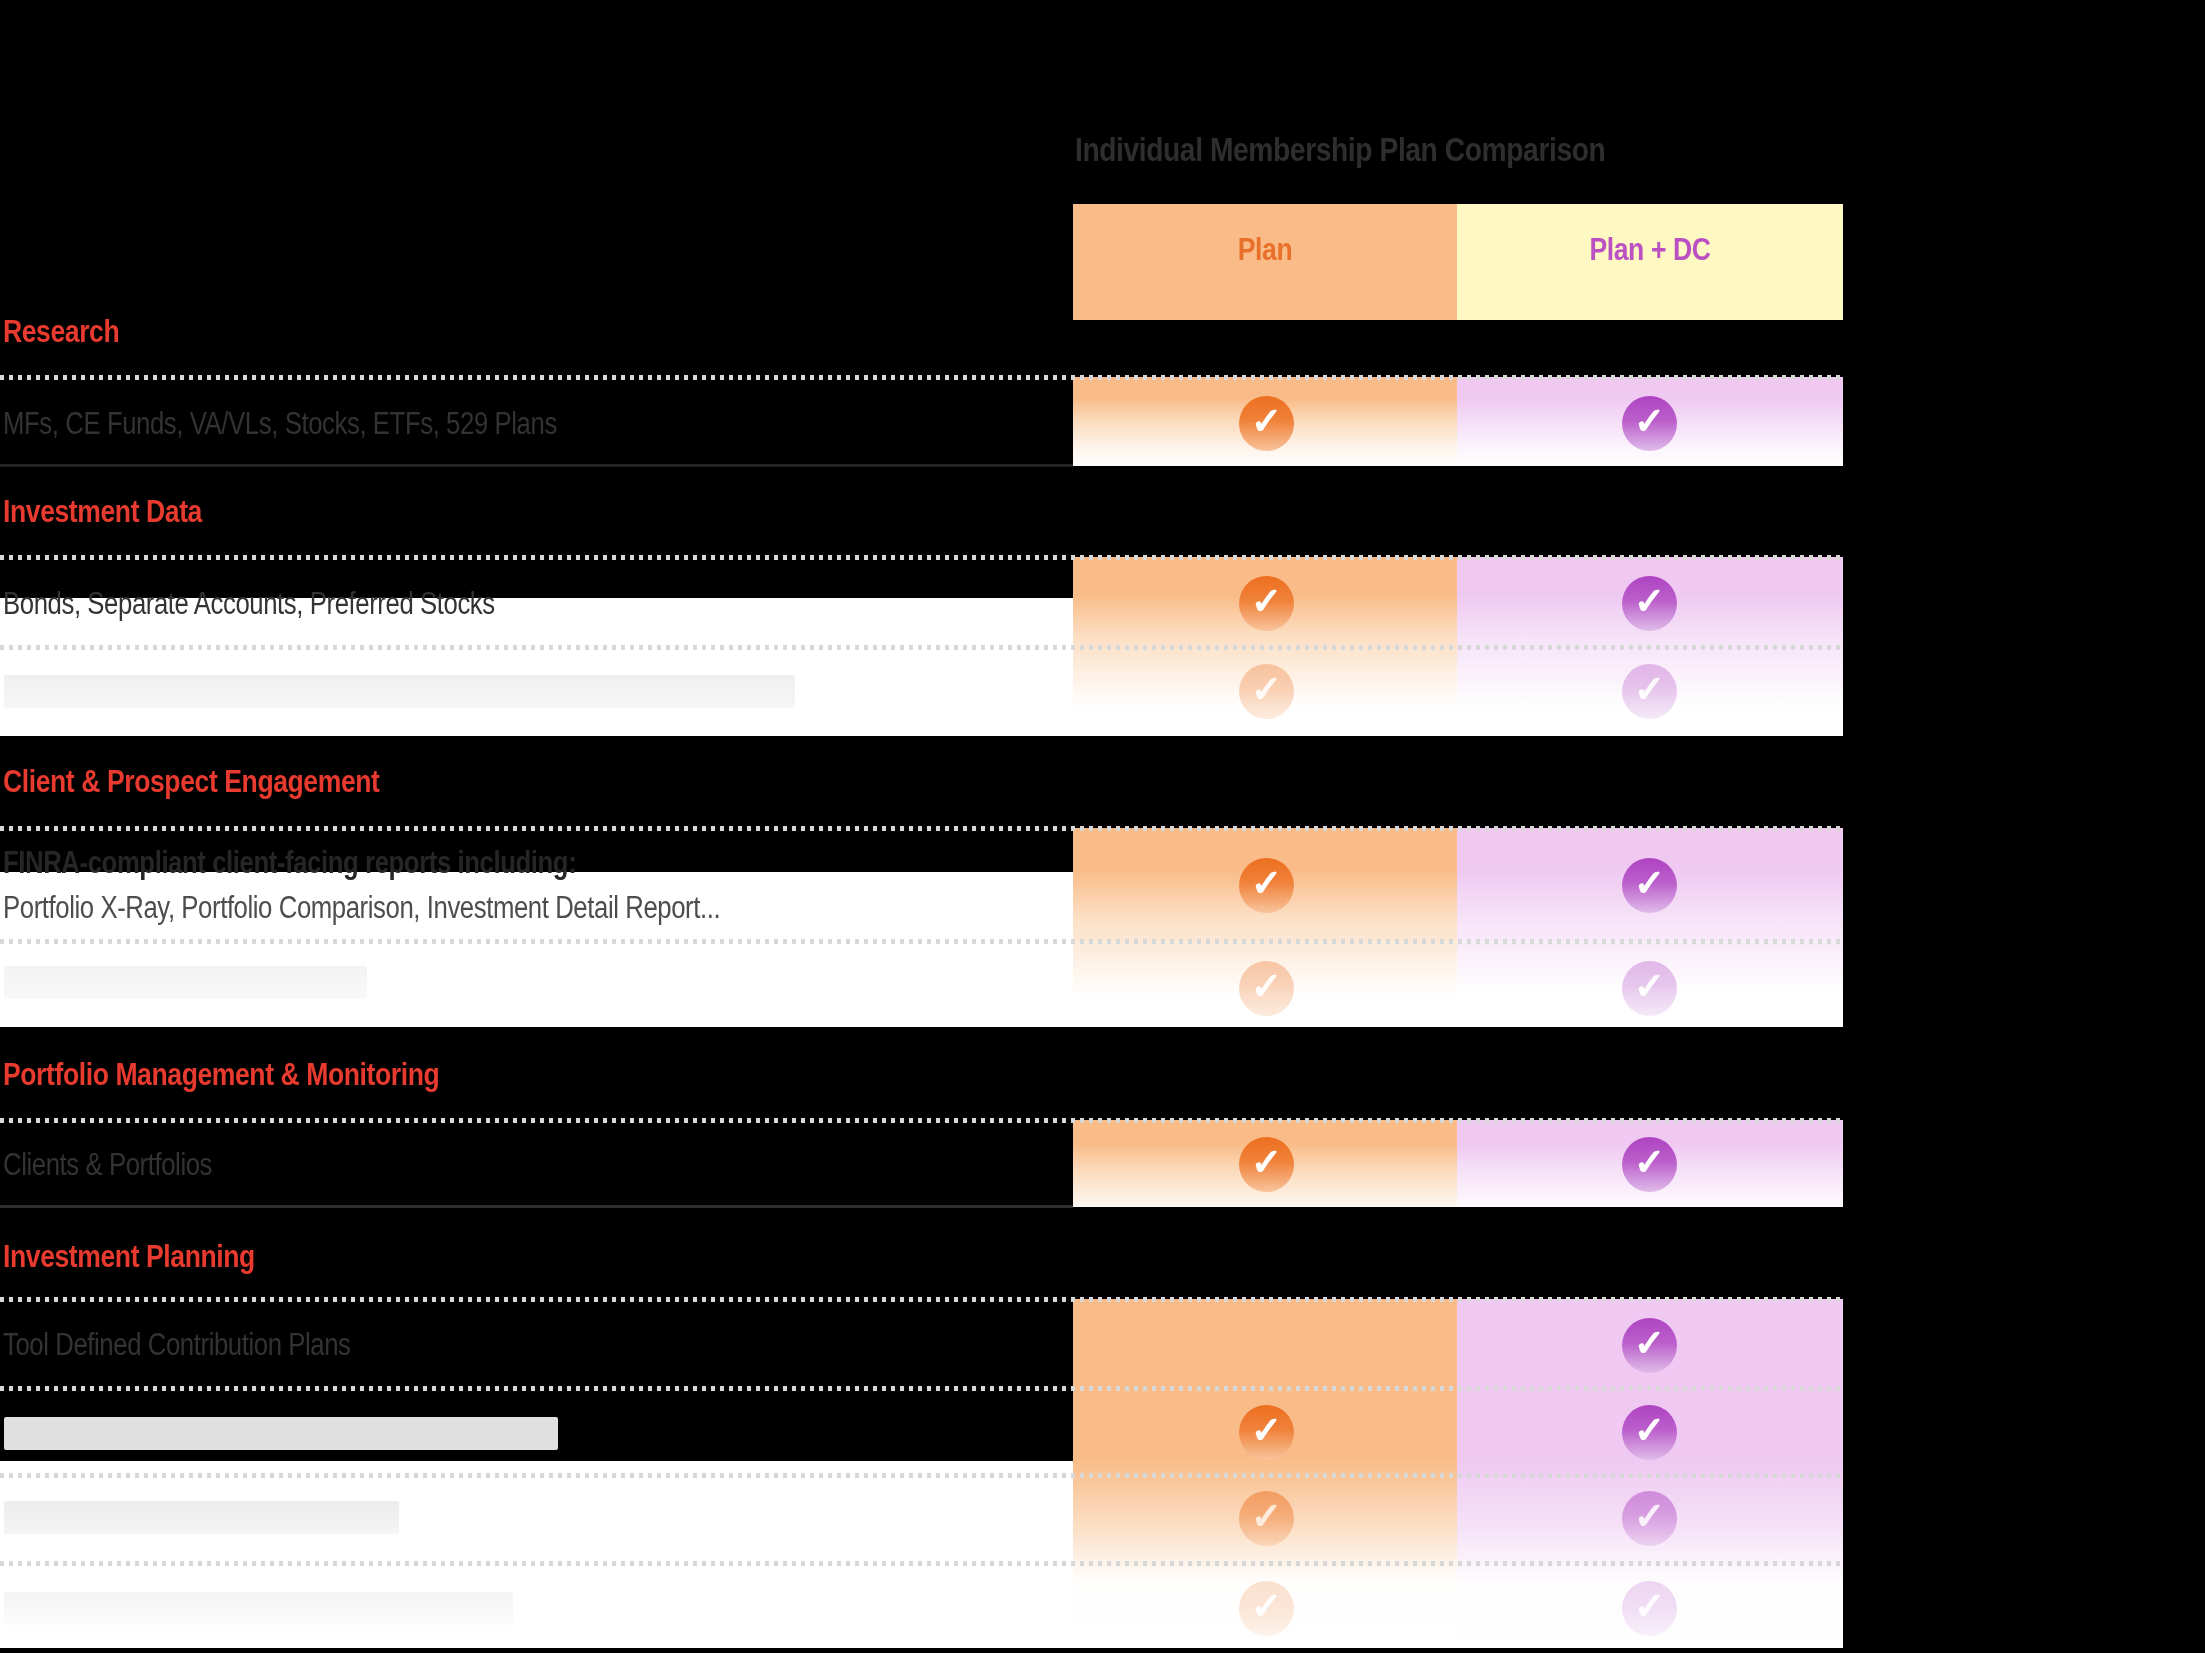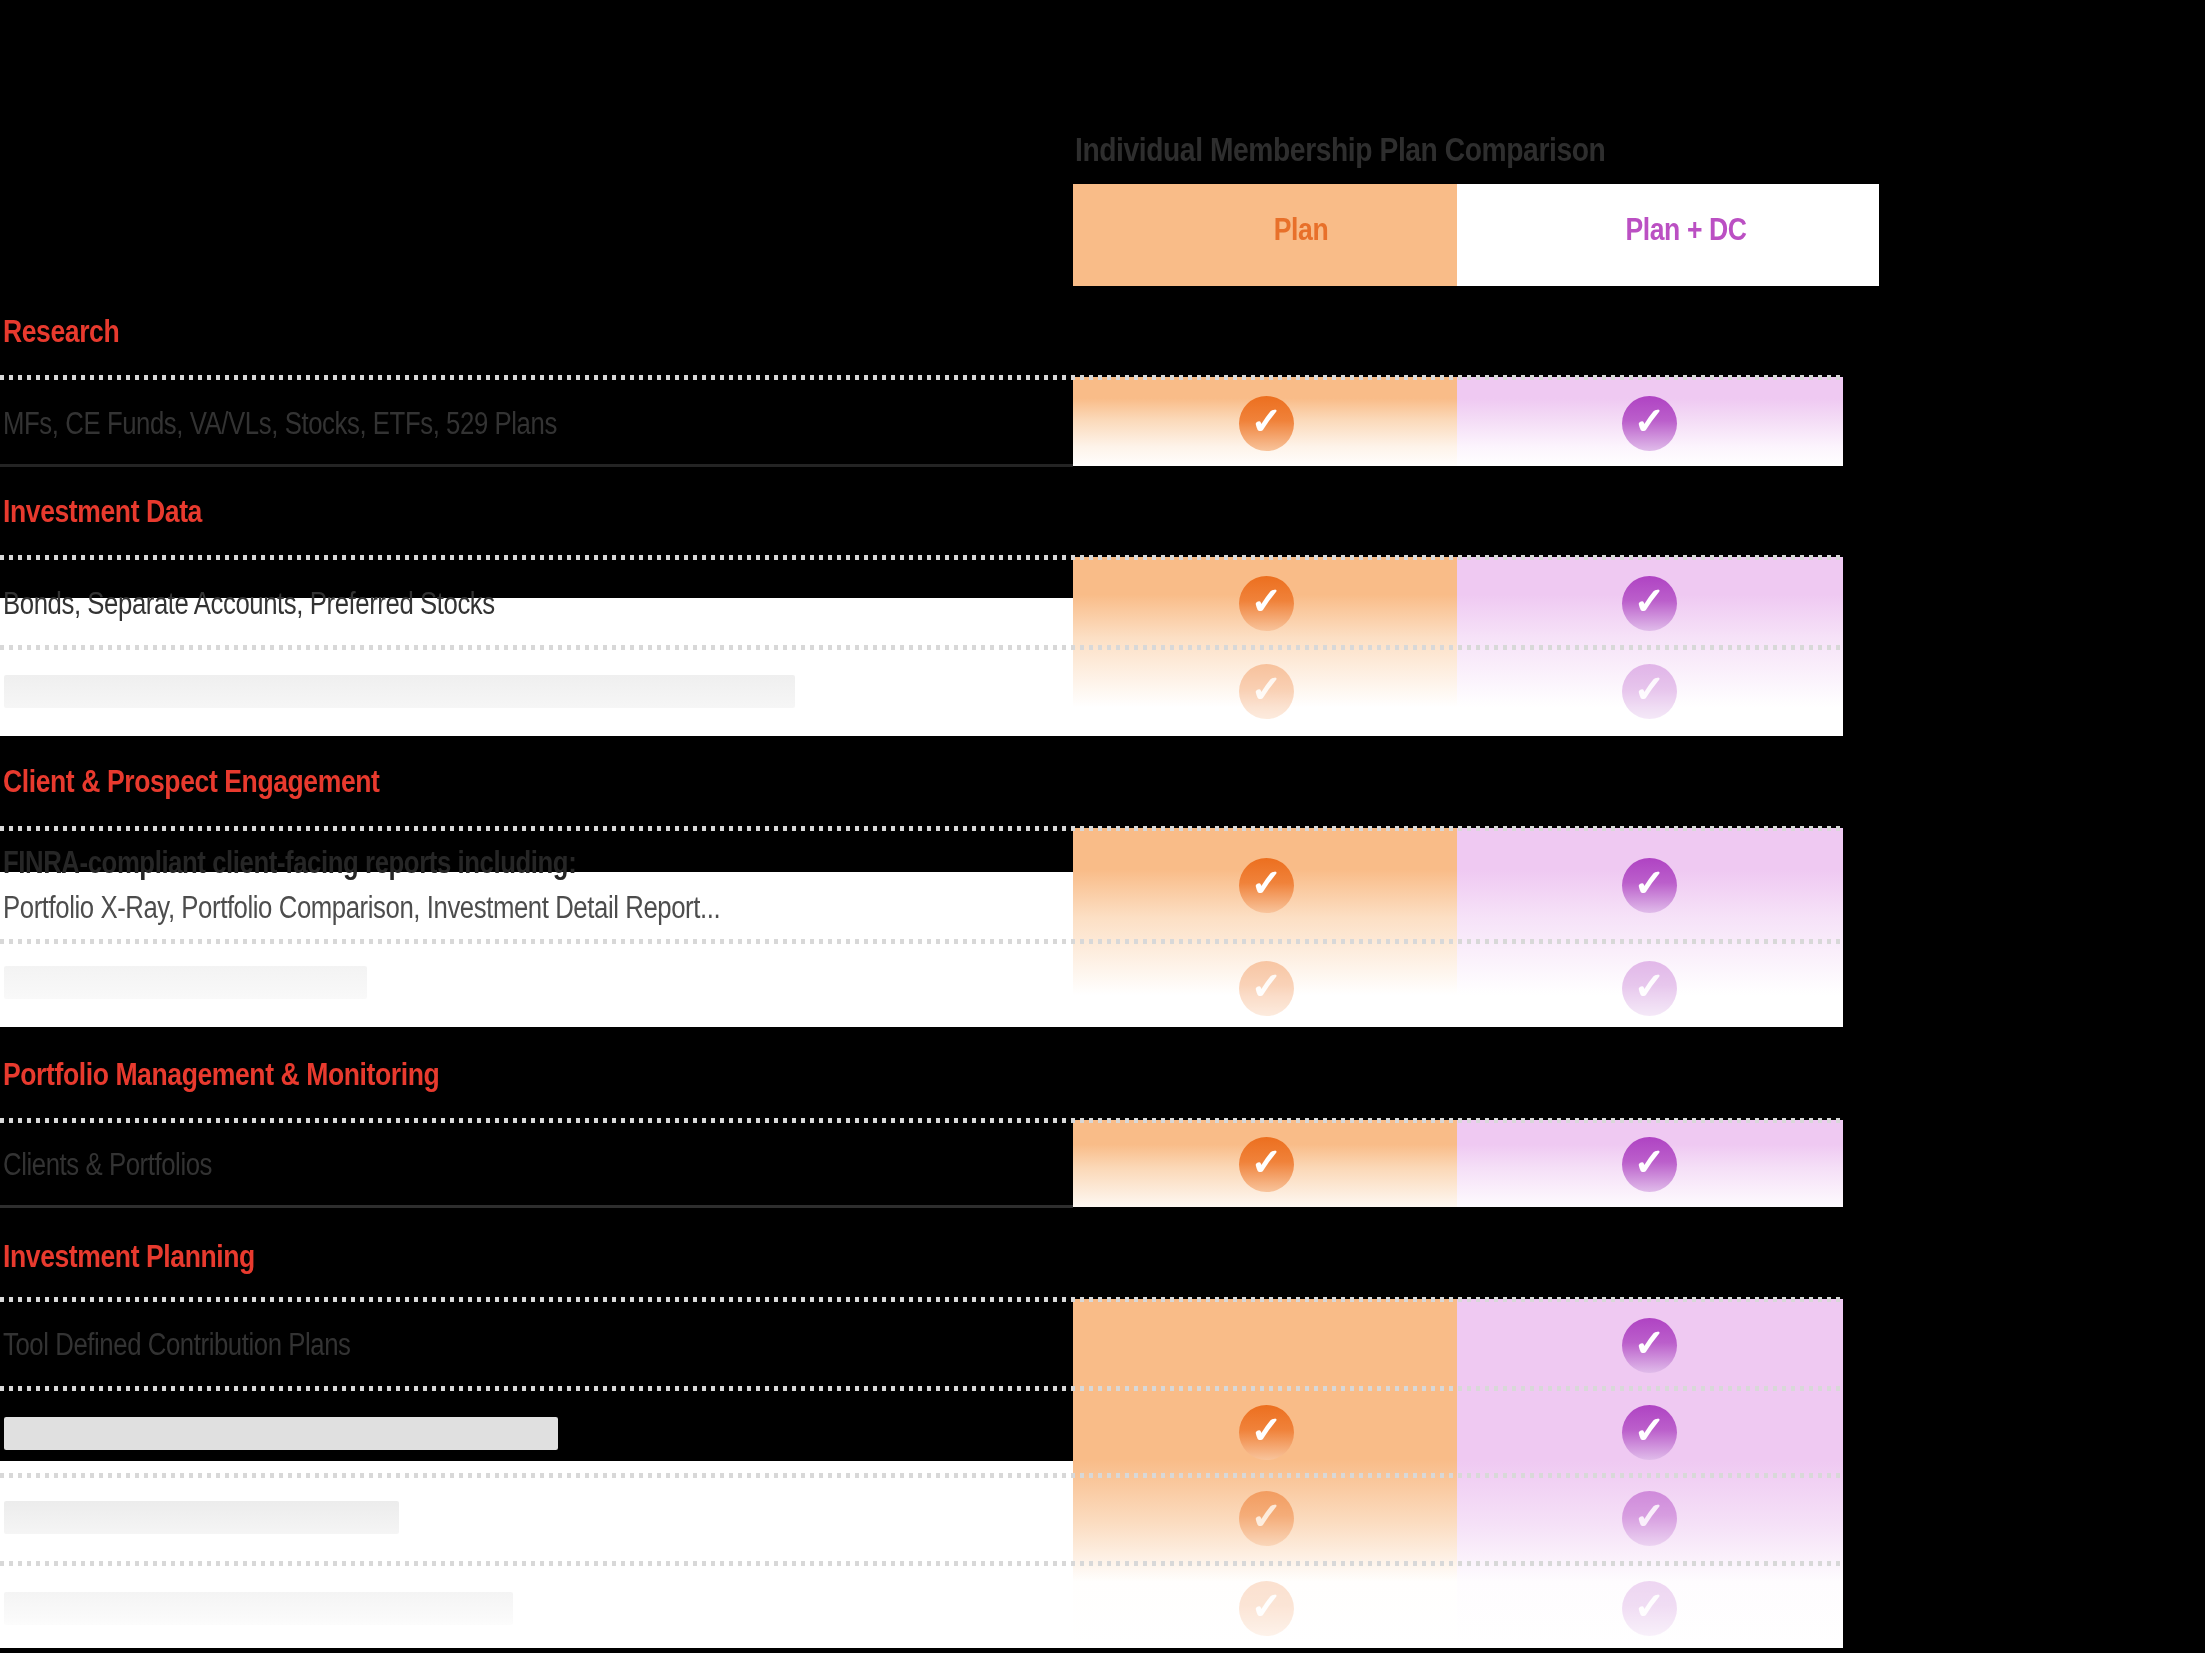--- a/index.html
+++ b/index.html
@@ -9,21 +9,21 @@
     font-family:"Liberation Sans", sans-serif;
   }
   .abs{position:absolute;}
   .cond{transform:scaleX(0.83);transform-origin:0 50%;white-space:nowrap;letter-spacing:-0.5px;}
   .condc{transform:scaleX(0.83);transform-origin:50% 50%;white-space:nowrap;letter-spacing:-0.5px;}
   .page-title{font-size:34px;font-weight:bold;color:#2E2E2E;z-index:6;}
   .sec-header{font-size:32px;font-weight:bold;color:#E83A2E;z-index:6;line-height:1.05;}
   .row-label{font-size:31px;color:#333333;z-index:6;line-height:1.05;}
   .row-label.bold{font-weight:bold;color:#262626;}
   .row-label.muted{color:#4D4D4D;}
-  .header-box{top:184px;height:102px;z-index:2;padding-left:36px;}
+  .header-box{top:204px;height:116px;z-index:2;}
   .header-label{width:100%;height:91px;line-height:91px;text-align:center;
     font-size:32px;font-weight:bold;}
   .dotted{height:5.3px;left:0;width:1843px;z-index:5;
     background:repeating-linear-gradient(90deg,#D8D8D8 0 4.2px,transparent 4.2px 9px);}
   .panel{z-index:1;}
   .whitezone{background:#FFFFFF;z-index:1;left:0;width:1073px;}
   .darkline{height:2.6px;left:0;width:1073px;background:#242424;z-index:2;}
   .bar{z-index:3;border-radius:2.1px;}
   .circle{width:55px;height:55px;border-radius:50%;z-index:4;
     display:flex;align-items:center;justify-content:center;}
@@ -45,21 +45,21 @@
   .g-p5{background:linear-gradient(180deg,#EFC9F2 0%,#EFC9F2 46%,#F5E0F7 64%,#FEFCFE 81%,#FFFFFF 100%);}
 </style>
 </head>
 <body>
 
 <div class="abs page-title cond" style="left:1075px;top:130px;">Individual Membership Plan Comparison</div>
 
 <div class="abs header-box" style="left:1073px;width:384px;background:#F9BC88;">
   <div class="header-label condc" style="color:#E8702A;">Plan</div>
 </div>
-<div class="abs header-box" style="left:1457px;width:386px;background:#ffffff;">
+<div class="abs header-box" style="left:1457px;width:386px;background:#fef9c3;">
   <div class="header-label condc" style="color:#BB50C3;">Plan + DC</div>
 </div>
 
 <div class="abs sec-header cond" style="left:2.6px;top:315px;">Research</div>
 <div class="abs dotted" style="top:375px;"></div>
 <div class="abs panel g-o1" style="left:1073px;top:377px;width:384px;height:89px;"></div>
 <div class="abs panel g-p1" style="left:1457px;top:377px;width:386px;height:89px;"></div>
 <div class="abs row-label cond" style="left:2.6px;top:408px;">MFs, CE Funds, VA/VLs, Stocks, ETFs, 529 Plans</div>
 <div class="abs circle orange" style="left:1239px;top:396px;">
   <span class="chk">✓</span>

